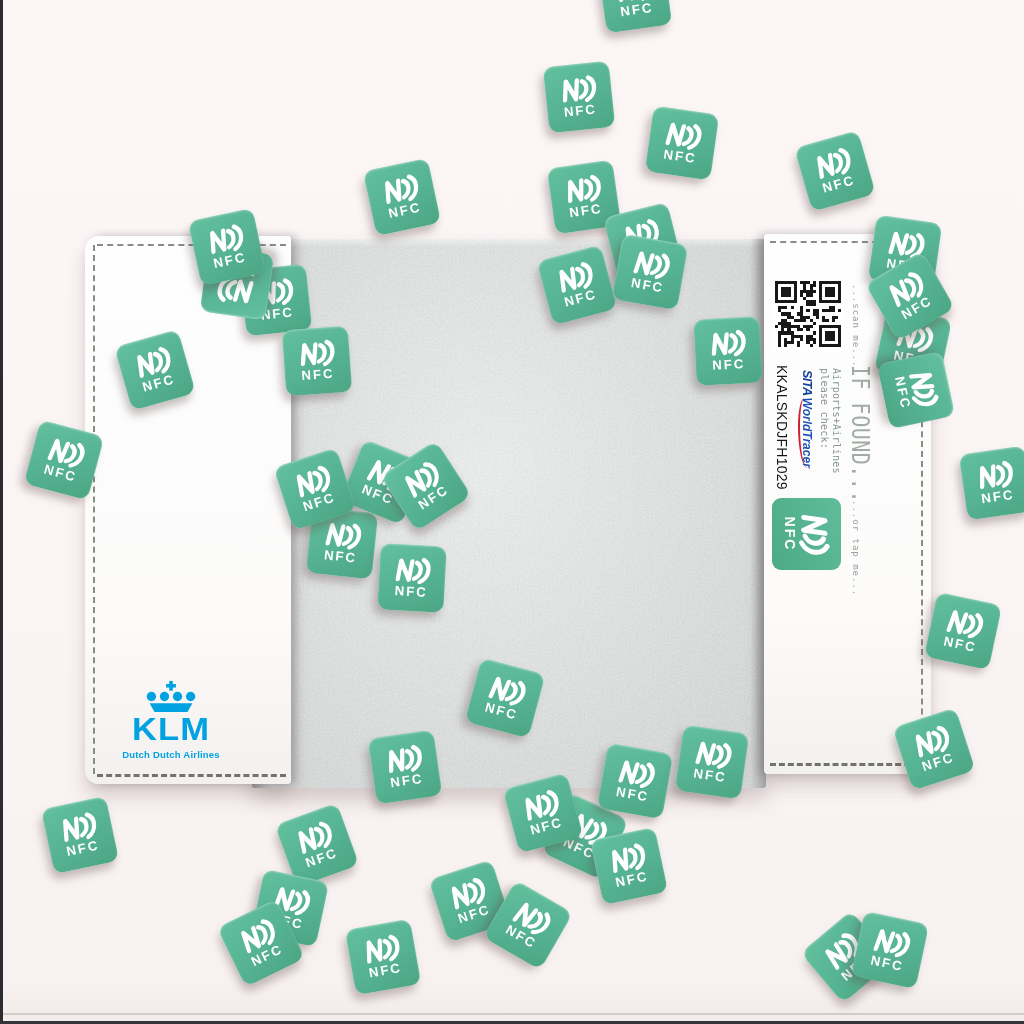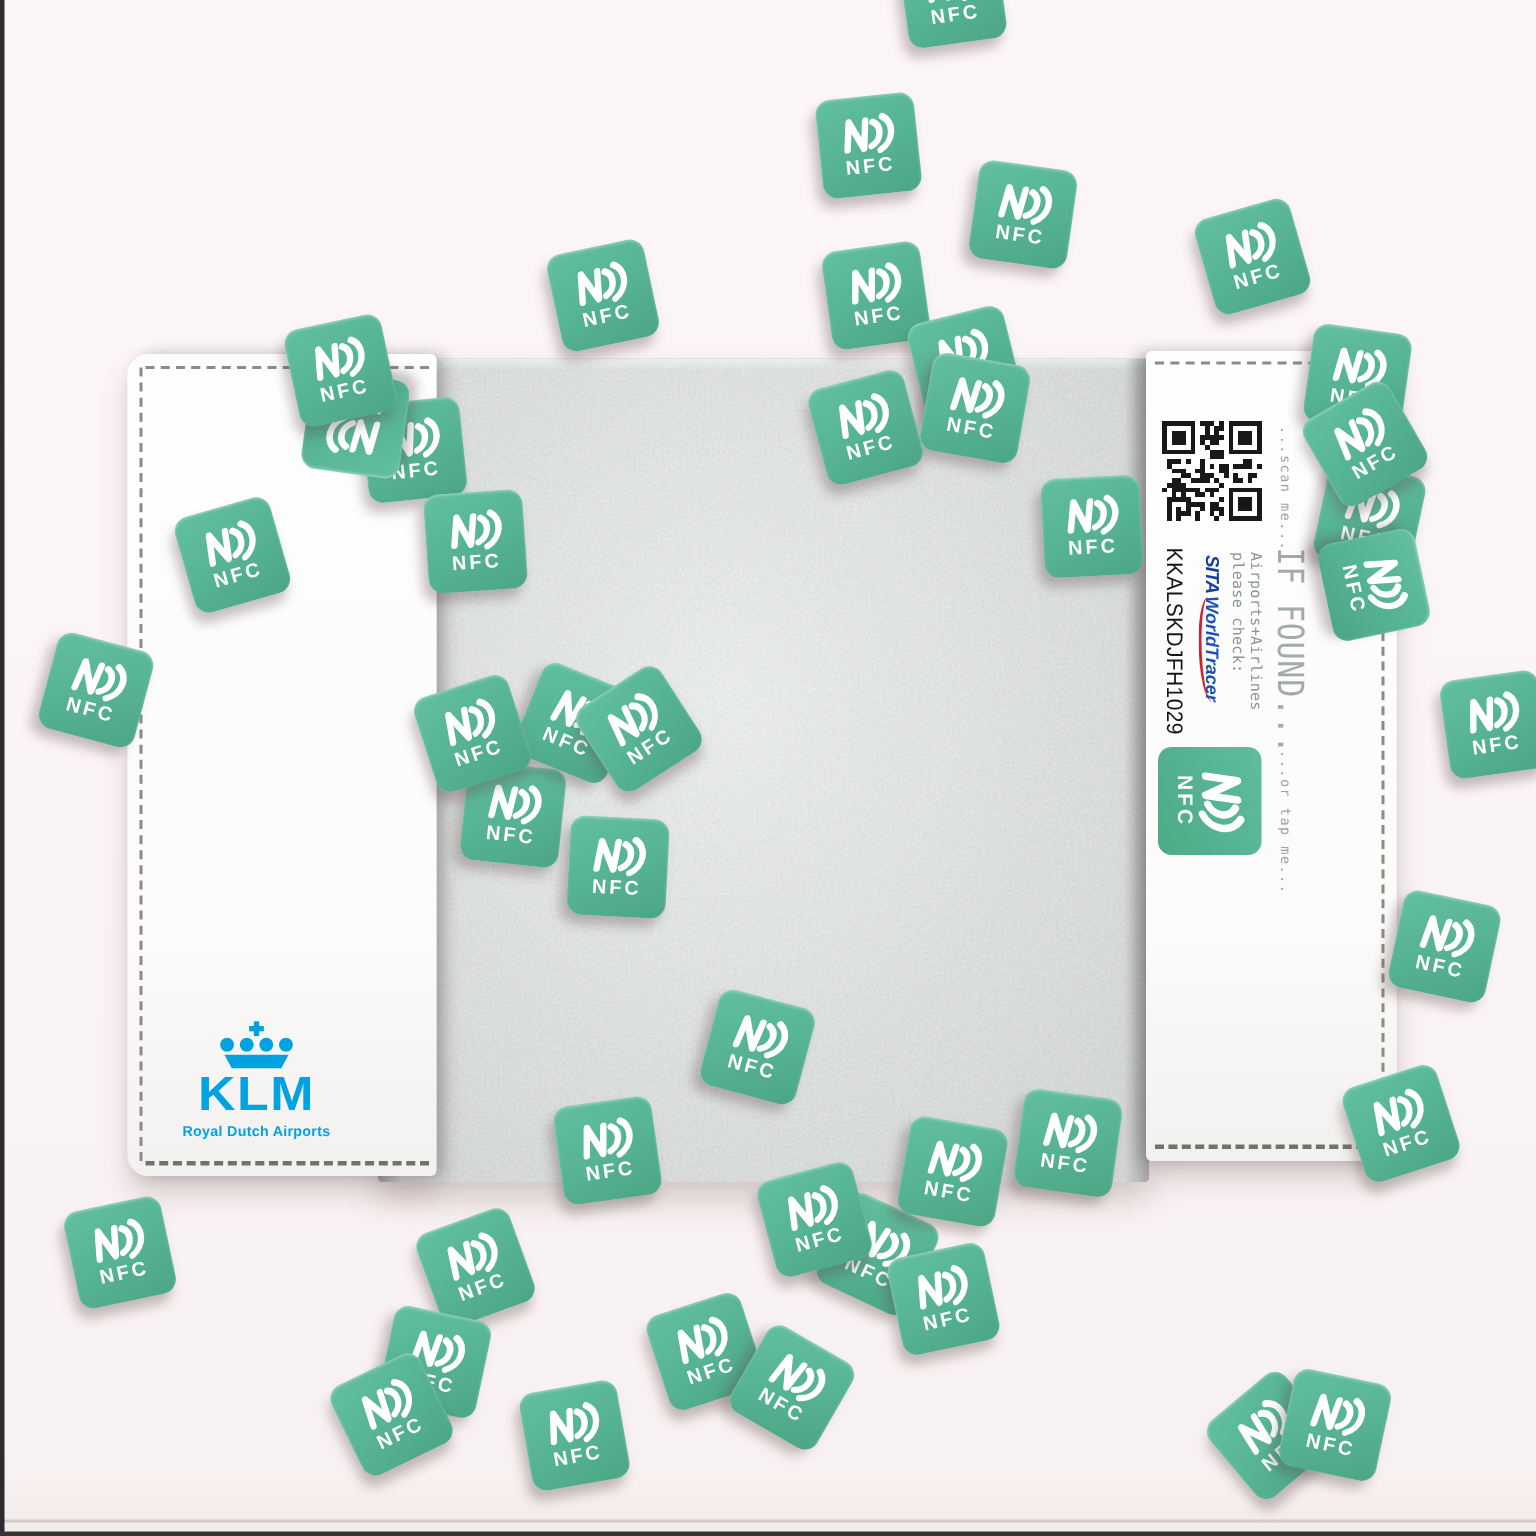--- a/index.html
+++ b/index.html
@@ -113,21 +113,21 @@
           <rect x="28" y="1" width="4" height="11"></rect>
           <rect x="24.5" y="4.5" width="11" height="4"></rect>
           <circle cx="8" cy="18.5" r="5.2"></circle>
           <circle cx="22.7" cy="18.5" r="5.2"></circle>
           <circle cx="37.3" cy="18.5" r="5.2"></circle>
           <circle cx="52" cy="18.5" r="5.2"></circle>
           <path d="M6 26 L54 26 L48.5 36 L11.5 36 Z"></path>
         </g>
       </svg>
       <div class="brand-name">KLM</div>
-      <div class="brand-sub">Royal Dutch Airports</div>
+      <div class="brand-sub">Dutch Dutch Airlines</div>
     </div>
   </div>
 
   <div class="panel white-panel right-panel">
     <div class="stitch st-r"></div>
     <div class="stitch st-tr"></div>
     <div class="stitch st-br"></div>
     <div class="rp-rot">
       <div class="qr" id="qr"><svg viewBox="-1.2 -1.2 23.4 23.4" shape-rendering="crispEdges" fill="#181818" style="width:100%;height:100%">
             <rect x="-1.2" y="-1.2" width="23.4" height="23.4" fill="#ffffff"></rect>

